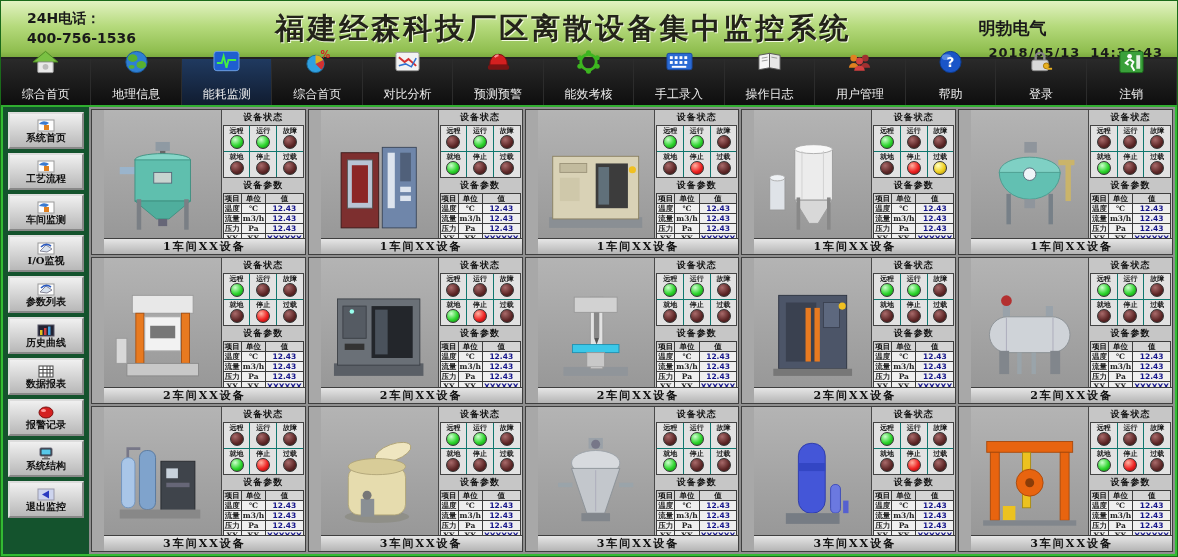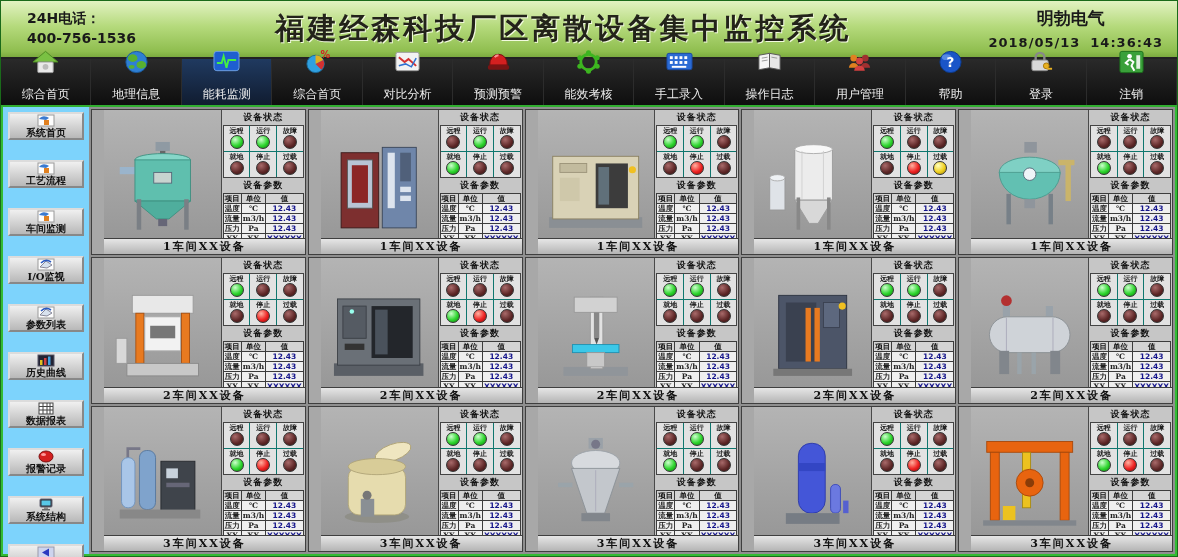--- a/index.html
+++ b/index.html
@@ -7,38 +7,38 @@
   .app{width:1176px;height:555px;border:1px solid #1a6a1a;display:flex;flex-direction:column;}
 
   
   .hdr{height:56px;flex:0 0 56px;display:flex;align-items:stretch;
     background:linear-gradient(#e2f2c2,#b5da7c 45%,#8fbe4f 90%,#7cab3f);
     border-bottom:2px solid #222;}
   .hdr-left{padding:7px 26px;font-weight:bold;font-size:14px;color:#1a1a1a;line-height:1.45;white-space:pre-line;}
   .hdr-center{flex:1;display:flex;align-items:center;justify-content:center;}
   .hdr-title{font-family:Liberation Sans, sans-serif;font-weight:bold;font-size:29px;color:#23231a;
     letter-spacing:3px;text-shadow:1px 1px 0 #f2fadf;}
-  .hdr-right{padding:6px 14px;text-align:center;color:#1a1a1a;}
+  .hdr-right{padding:16px 14px;text-align:left;color:#1a1a1a;}
   .hdr-company{font-family:"DejaVu Serif",serif;font-weight:bold;font-size:17px;}
   .hdr-dt{font-weight:bold;font-size:13px;margin-top:5px;letter-spacing:1px;}
   .hdr-dt span{margin-left:10px;}
 
   
   .tbar{height:46px;flex:0 0 46px;background:linear-gradient(#2a2a2a,#0e0e0e);display:flex;
     border-bottom:2px solid #2fae2f;}
   .tb-item{flex:1;display:flex;flex-direction:column;align-items:center;justify-content:flex-end;
     padding:2px 0 2px;cursor:pointer;border-right:1px solid #2c2c2c;}
   .tb-item.active{background:linear-gradient(#203a60,#101c30);}
   .tb-icon{height:27px;display:flex;align-items:center;}
   .tb-icon svg{display:block;}
   .tb-label{font-size:12px;color:#ededed;white-space:nowrap;margin-top:11px;}
 
   
   .main{flex:1;display:flex;border:2px solid #33bb33;border-top:none;min-height:0;}
-  .sbar{flex:0 0 86px;background:#7dd3fc;padding-top:5px;display:flex;flex-direction:column;gap:20px;align-items:center;}
+  .sbar{flex:0 0 86px;background:#14532d;padding-top:5px;display:flex;flex-direction:column;gap:4px;align-items:center;}
   .sb-btn{width:72px;height:33px;background:linear-gradient(#f0f0f0,#b8b8b8);
     border:2px outset #dcdcdc;display:flex;flex-direction:column;align-items:center;justify-content:center;cursor:pointer;}
   .sb-ic{height:13px;display:flex;align-items:center;}
   .sb-ic svg{display:block;}
   .sb-label{font-family:"DejaVu Serif",serif;font-weight:bold;font-size:10px;color:#111;line-height:1;margin-top:1px;}
 
   .content{flex:1;display:flex;flex-direction:column;background:#8f8f8f;min-width:0;}
   .tabrow{height:17px;flex:0 0 17px;background:#7d7d7d;display:flex;align-items:flex-end;padding-left:2px;border-bottom:1px solid #555;}
   .tab{font-family:"DejaVu Serif",serif;font-weight:bold;font-size:10px;color:#111;
     padding:1px 12px 1px;border:1px solid #555;border-bottom:none;background:#ababab;cursor:pointer;}

